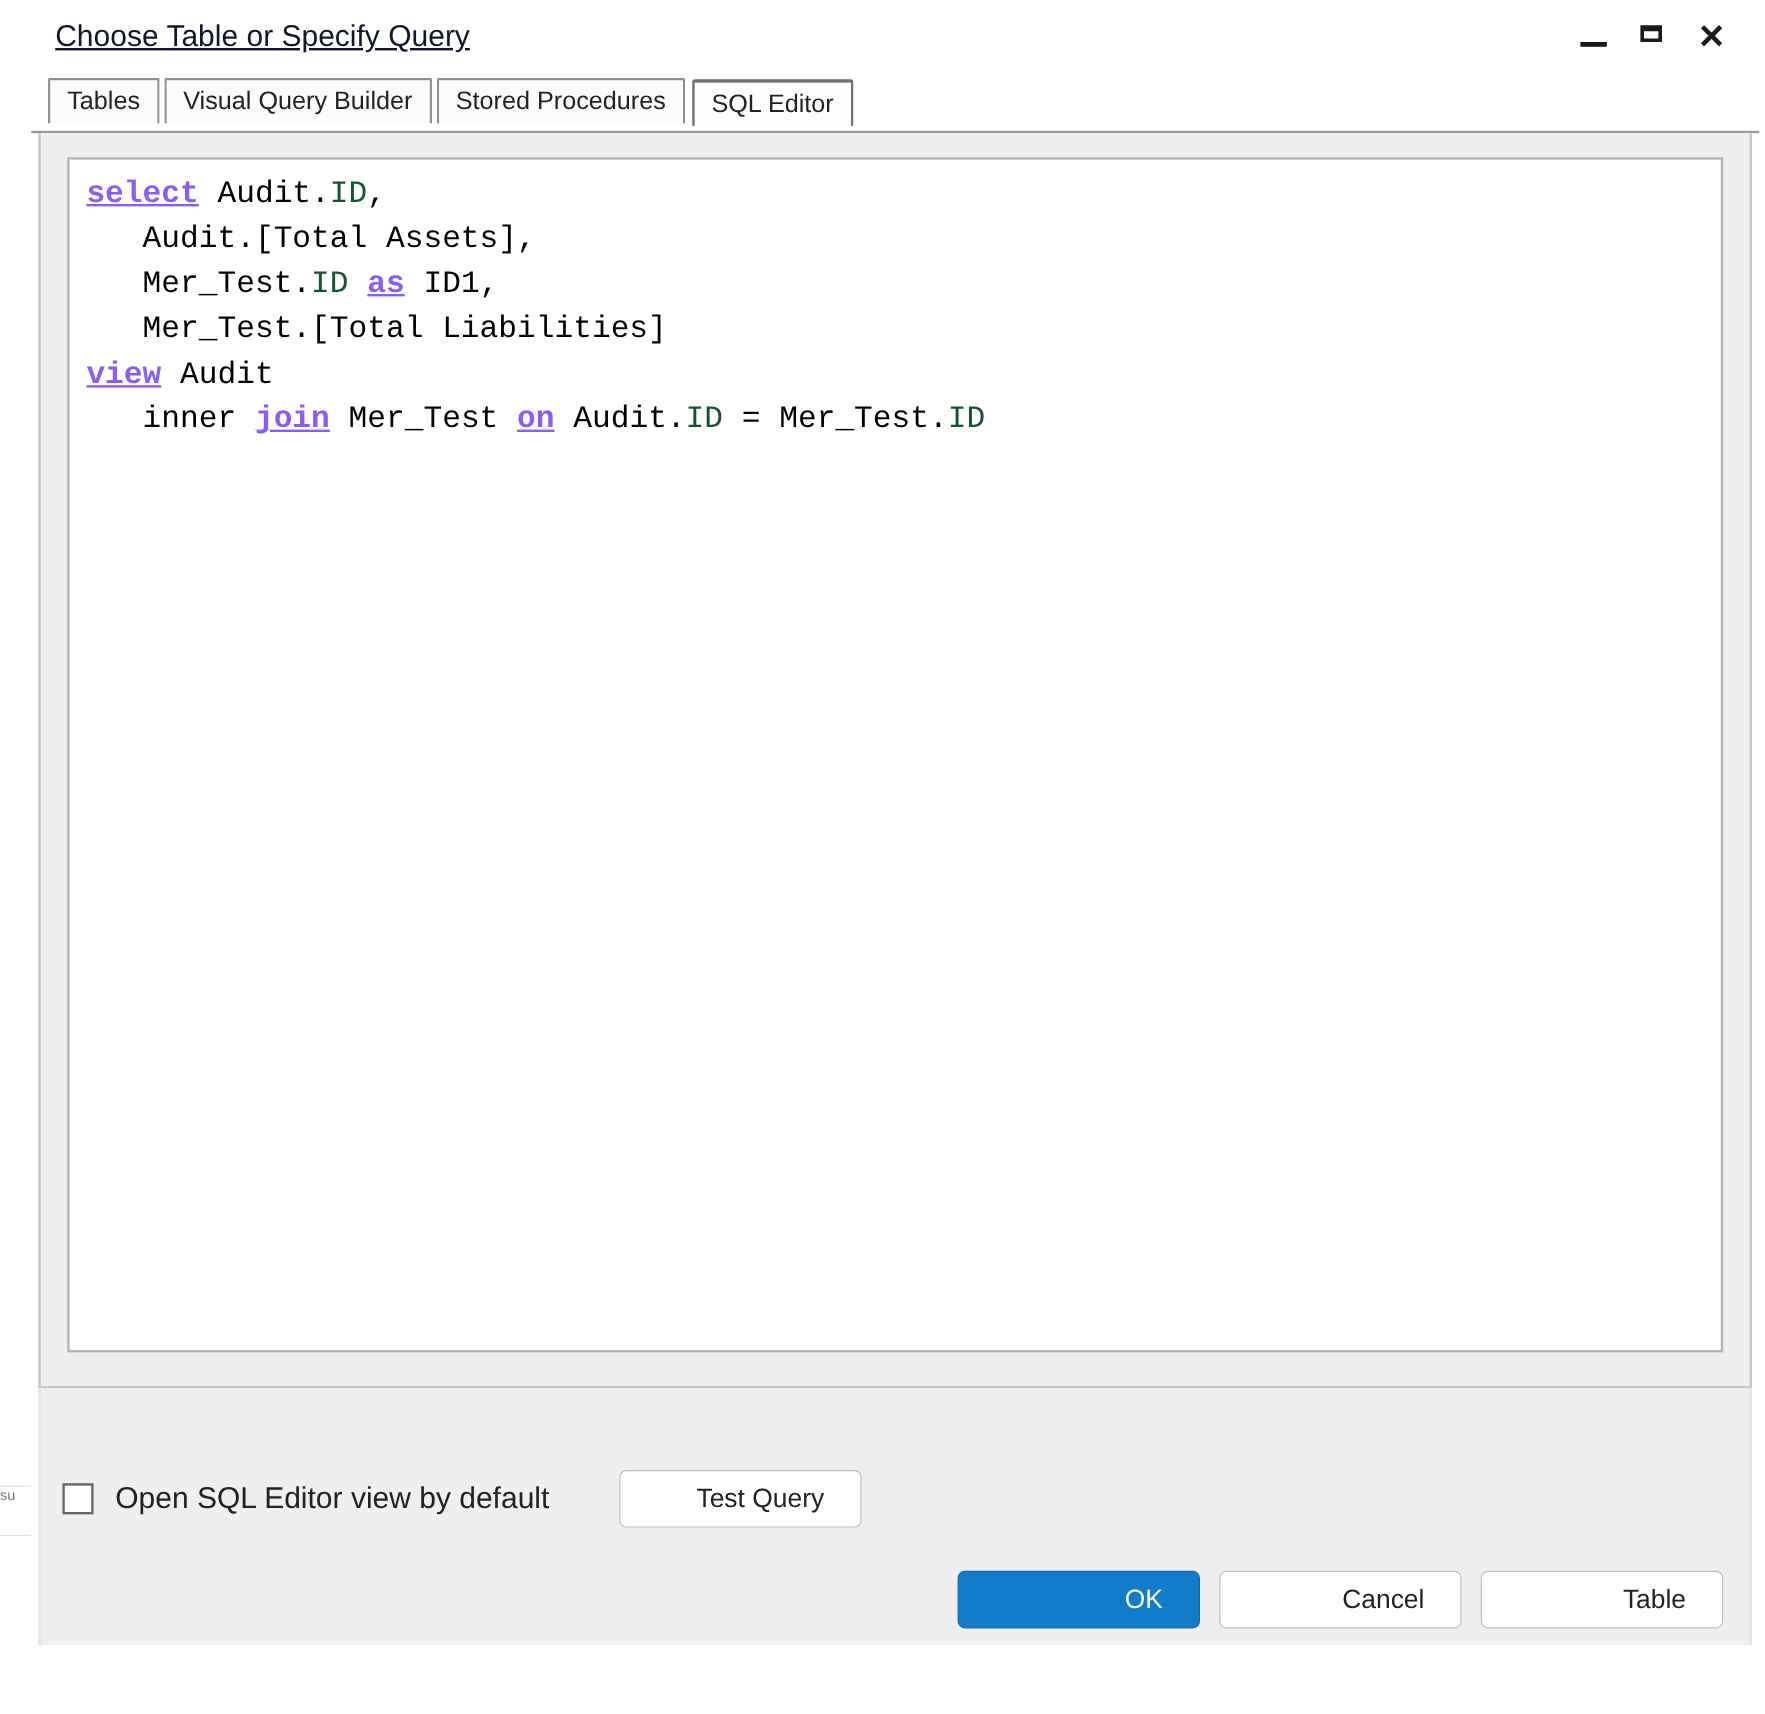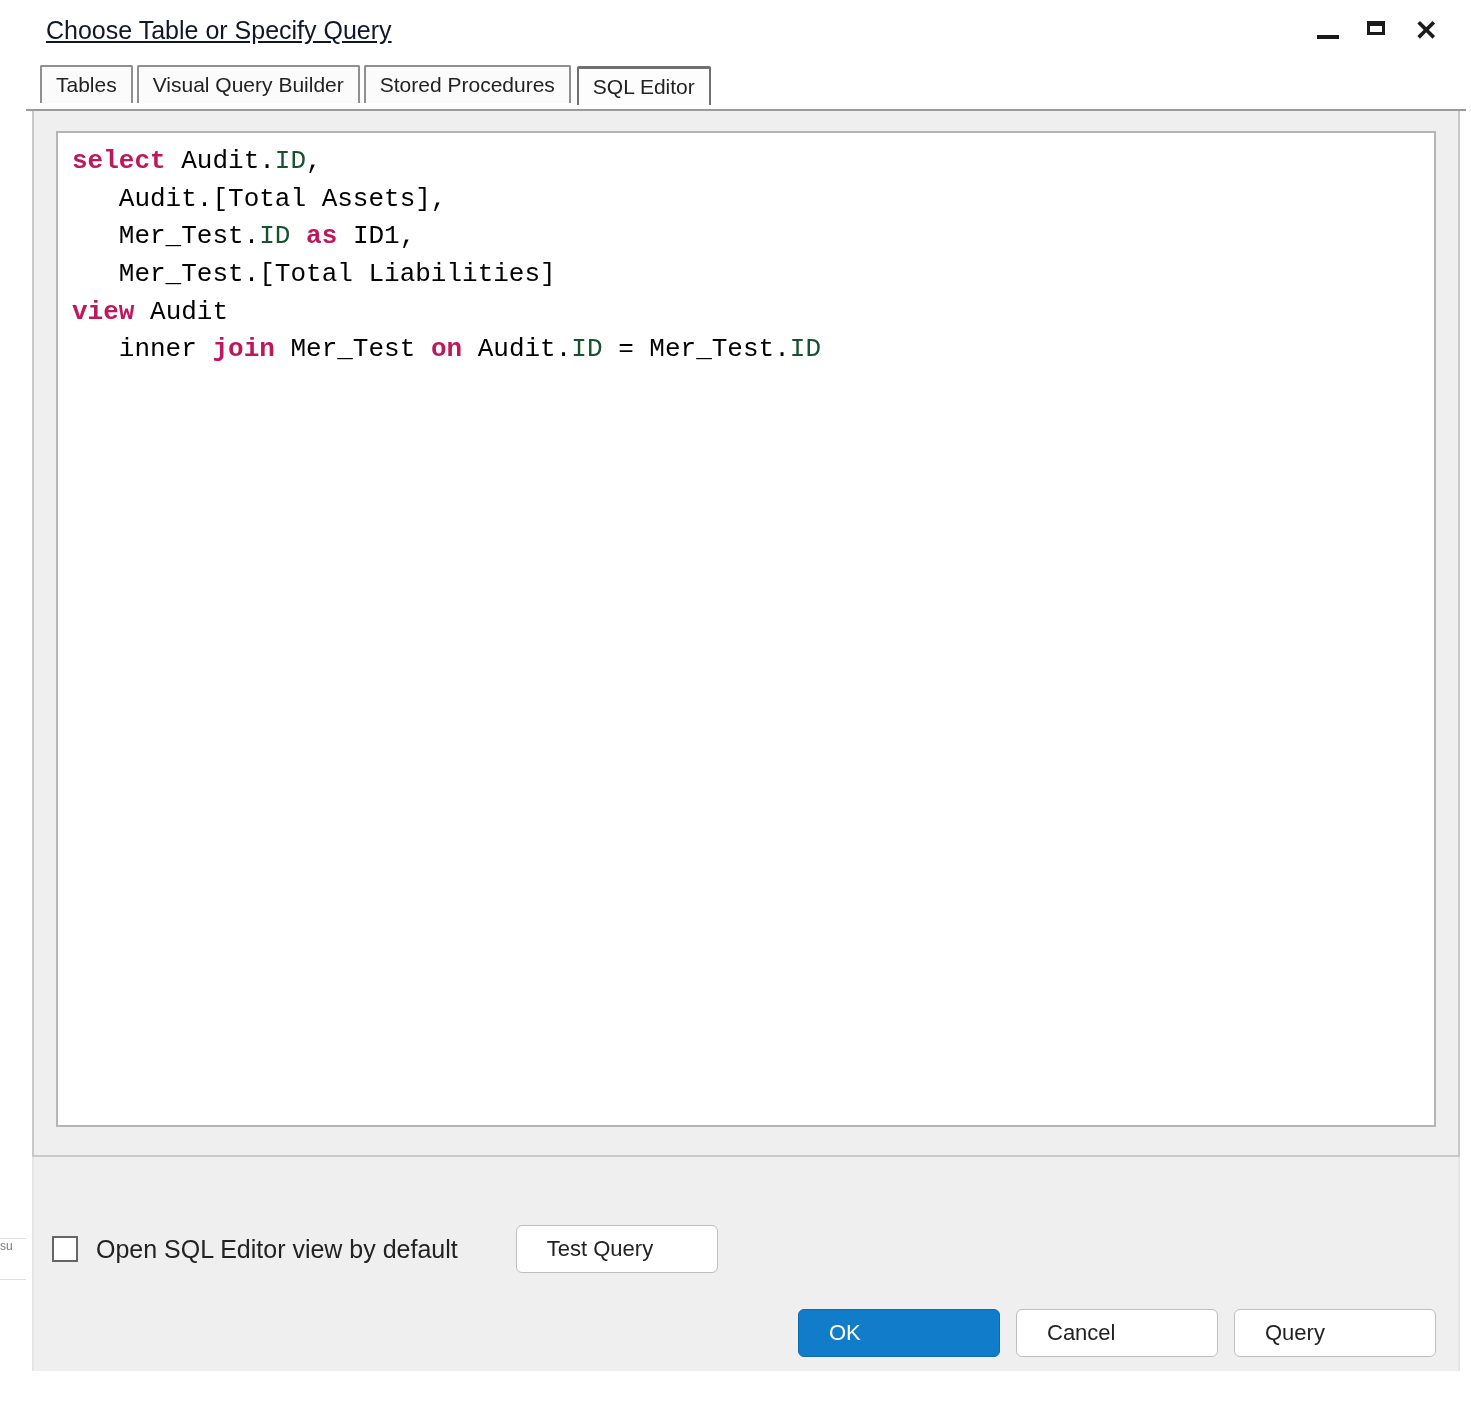--- a/index.html
+++ b/index.html
@@ -141,21 +141,21 @@
   border: 2px solid #b5b5b5;
   box-sizing: border-box;
   padding: 10px 14px;
   font-family: "Courier New", Consolas, monospace;
   font-size: 26px;
   line-height: 1.45;
   color: #000;
   white-space: pre;
   overflow: auto;
 }
-.kw { color: #be185d; font-weight: bold; }
+.kw { color: #8b5cf6; font-weight: bold; text-decoration: underline; }
 .id { color: #14532d; }
 
 
 .lower {
   background: #efefef;
   padding: 20px 18px 14px 18px;
   margin: 0 6px;
   border-left: 2px solid #e5e5e5;
   border-right: 2px solid #e5e5e5;
   box-sizing: border-box;
@@ -181,21 +181,21 @@
 }
 .btn {
   font-size: 22px;
   padding: 10px 30px;
   border-radius: 6px;
   border: 1.5px solid #bfbfbf;
   background: #ffffff;
   color: #222;
   cursor: default;
   min-width: 140px;
-  text-align: left;
+  text-align: right;
 }
 .btn-primary {
   background: #117dca;
   border-color: #0f6cab;
   color: #fff;
 }
 
 .row-buttons {
   display: flex;
   justify-content: flex-end;
@@ -252,18 +252,18 @@
     <div class="lower">
       <div class="row-options">
         <span class="checkbox"></span>
         <span class="option-label">Open SQL Editor view by default</span>
         <span style="width:22px"></span>
         <div class="btn"><span>Test Query</span></div>
       </div>
       <div class="row-buttons">
         <div class="btn btn-primary"><span>OK</span></div>
         <div class="btn"><span>Cancel</span></div>
-        <div class="btn"><span>Query</span></div>
+        <div class="btn"><span>Table</span></div>
       </div>
     </div>
 
   </div>
 </div>
 
 </body></html>

